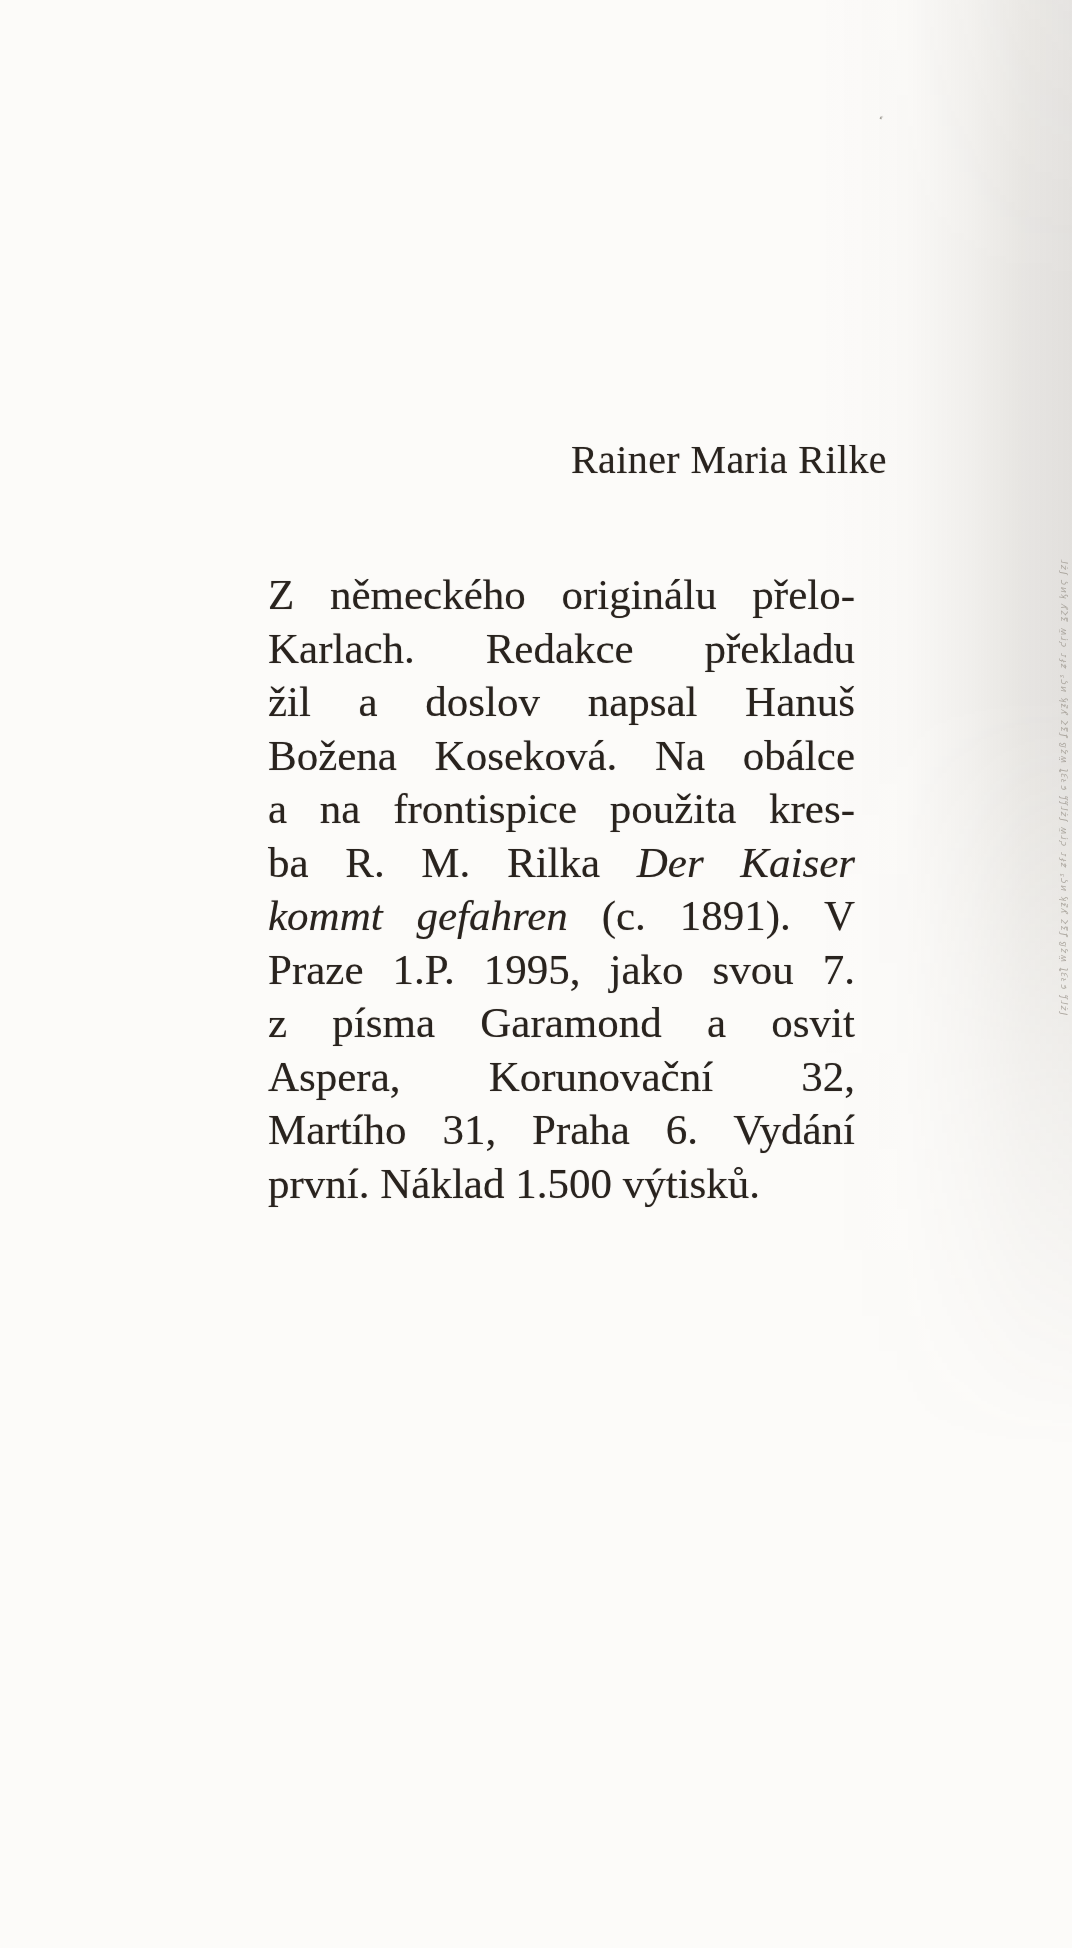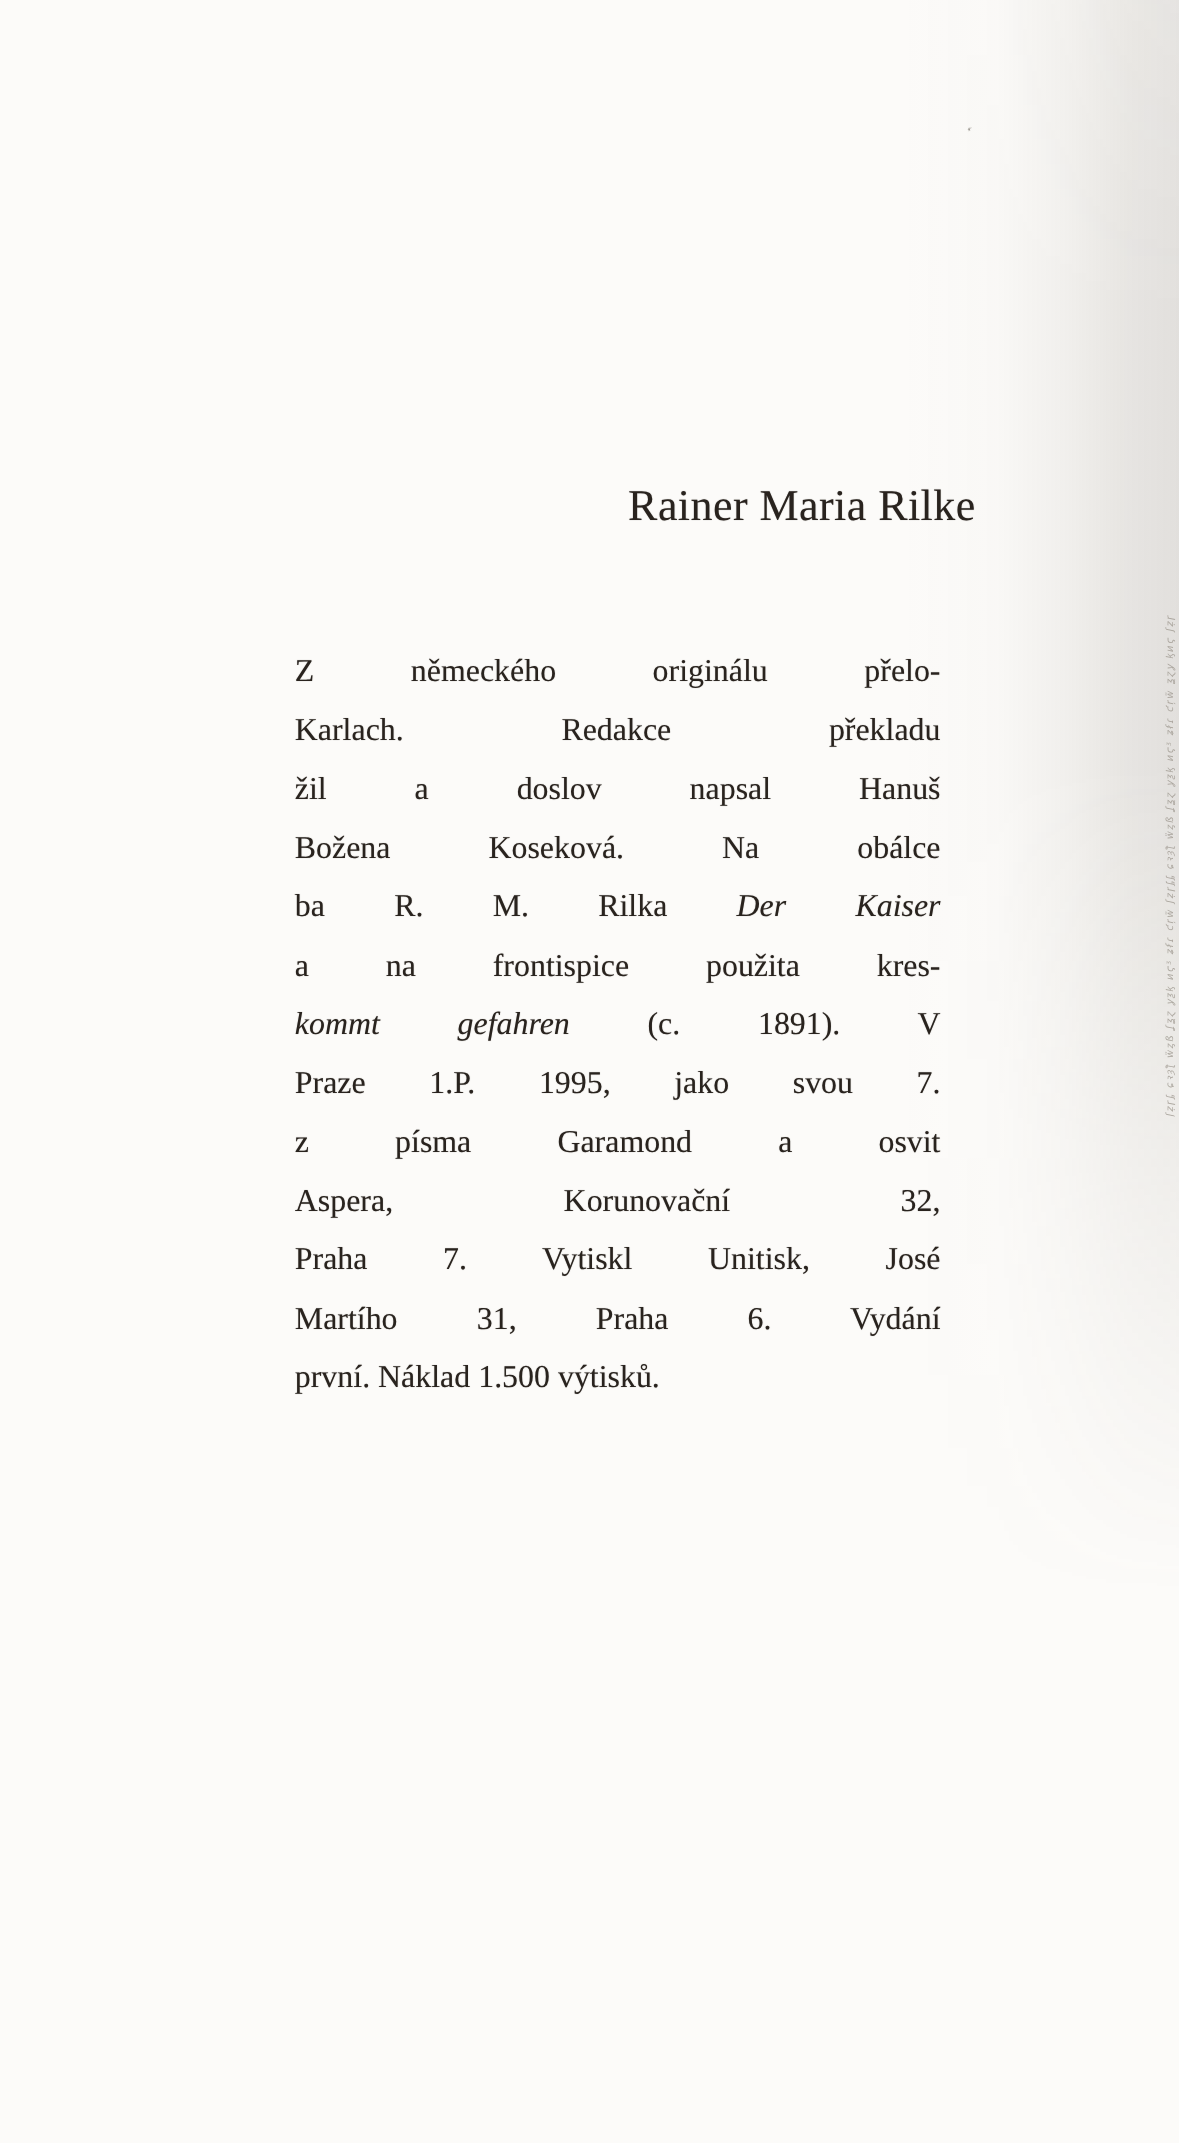--- a/index.html
+++ b/index.html
@@ -83,23 +83,23 @@
     font-size: 40px;
     line-height: 51px;
     letter-spacing: 0.4px;
     color: #29231e;
     text-shadow: 0 0 1px rgba(41,35,30,0.4);
   }
 
   .colophon {
     position: absolute;
     left: 268px;
-    top: 584px;
+    top: 568px;
     width: 587px;
-    font-size: 29px;
+    font-size: 43px;
     line-height: 53.5px;
     color: #29231e;
     text-shadow: 0 0 1px rgba(41,35,30,0.4);
     text-align: justify;
   }
   .cline {
     text-align: justify;
     text-align-last: justify;
   }
   .cline.last {
@@ -118,22 +118,21 @@
 
 <div class="title-block">
   <div>Rainer Maria Rilke</div>
 </div>
 
 <div class="colophon">
     <div class="cline"><span>Z německého originálu přelo-</span></div>
     <div class="cline"><span>Karlach. Redakce překladu</span></div>
     <div class="cline"><span>žil a doslov napsal Hanuš</span></div>
     <div class="cline"><span>Božena Koseková. Na obálce</span></div>
+    <div class="cline"><span>a na frontispice použita kres-</span></div>
     <div class="cline"><span>ba R. M. Rilka </span><span class="it">Der Kaiser</span></div>
-    <div class="cline"><span>a na frontispice použita kres-</span></div>
     <div class="cline"><span class="it">kommt gefahren</span><span> (c. 1891). V</span></div>
     <div class="cline"><span>Praze 1.P. 1995, jako svou 7.</span></div>
     <div class="cline"><span>z písma Garamond a osvit</span></div>
     <div class="cline"><span>Aspera, Korunovační 32,</span></div>
-    <div class="cline"><span>Praha 7. Vytiskl Unitisk, José</span></div>
     <div class="cline"><span>Martího 31, Praha 6. Vydání</span></div>
     <div class="cline last"><span>první. Náklad 1.500 výtisků.</span></div>
   </div>
 
 </body></html>

